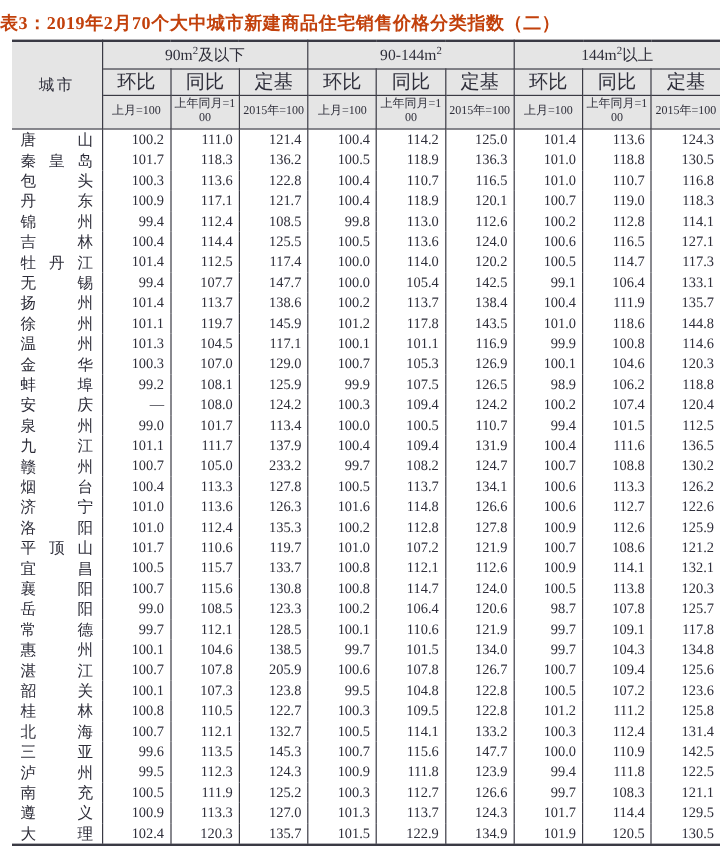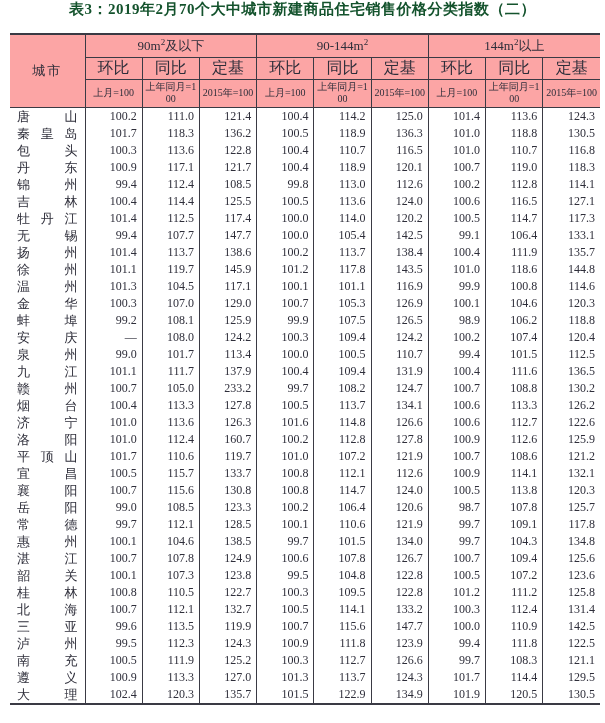--- a/index.html
+++ b/index.html
@@ -11,44 +11,45 @@
     overflow: hidden;
     font-family: "Liberation Serif", "DejaVu Serif", serif;
     color: #2e2e3a;
   }
   .page {
     position: relative;
     width: 605px;
     height: 723px;
   }
   .title {
+    padding-top: 10px;
     height: 33px;
-    text-align: center;
+    text-align: left;
     font-size: 15px;
     font-weight: bold;
-    color: #14532d;
+    color: #c2410c;
     letter-spacing: 0.5px;
     box-sizing: border-box;
   }
   table.idx {
     table-layout: fixed;
     border-collapse: collapse;
     margin-left: 10px;
     width: 590px;
     border-top: 2px solid #3a3a44;
     border-bottom: 2px solid #3a3a44;
   }
   col.city-col { width: 75px; }
   thead th {
     border: 1px solid #3a3a44;
     font-weight: normal;
     text-align: center;
     vertical-align: middle;
     padding: 0 1px;
-    background: #fca5a5;
+    background: #e5e5e5;
   }
   thead tr.group-row { height: 23px; }
   thead tr.metric-row { height: 22px; }
   thead tr.base-row { height: 28px; }
   thead tr.group-row th { font-size: 13px; }
   thead tr.metric-row th { font-size: 16px; }
   thead tr.base-row th {
     font-size: 10px;
     line-height: 12px;
     word-break: break-all;
@@ -359,21 +360,21 @@
           <td class="val">114.8</td>
           <td class="val">126.6</td>
           <td class="val">100.6</td>
           <td class="val">112.7</td>
           <td class="val">122.6</td>
         </tr>
         <tr>
           <td class="city">洛阳</td>
           <td class="val">101.0</td>
           <td class="val">112.4</td>
-          <td class="val">160.7</td>
+          <td class="val">135.3</td>
           <td class="val">100.2</td>
           <td class="val">112.8</td>
           <td class="val">127.8</td>
           <td class="val">100.9</td>
           <td class="val">112.6</td>
           <td class="val">125.9</td>
         </tr>
         <tr>
           <td class="city">平顶山</td>
           <td class="val">101.7</td>
@@ -443,21 +444,21 @@
           <td class="val">101.5</td>
           <td class="val">134.0</td>
           <td class="val">99.7</td>
           <td class="val">104.3</td>
           <td class="val">134.8</td>
         </tr>
         <tr>
           <td class="city">湛江</td>
           <td class="val">100.7</td>
           <td class="val">107.8</td>
-          <td class="val">124.9</td>
+          <td class="val">205.9</td>
           <td class="val">100.6</td>
           <td class="val">107.8</td>
           <td class="val">126.7</td>
           <td class="val">100.7</td>
           <td class="val">109.4</td>
           <td class="val">125.6</td>
         </tr>
         <tr>
           <td class="city">韶关</td>
           <td class="val">100.1</td>
@@ -491,21 +492,21 @@
           <td class="val">114.1</td>
           <td class="val">133.2</td>
           <td class="val">100.3</td>
           <td class="val">112.4</td>
           <td class="val">131.4</td>
         </tr>
         <tr>
           <td class="city">三亚</td>
           <td class="val">99.6</td>
           <td class="val">113.5</td>
-          <td class="val">119.9</td>
+          <td class="val">145.3</td>
           <td class="val">100.7</td>
           <td class="val">115.6</td>
           <td class="val">147.7</td>
           <td class="val">100.0</td>
           <td class="val">110.9</td>
           <td class="val">142.5</td>
         </tr>
         <tr>
           <td class="city">泸州</td>
           <td class="val">99.5</td>

